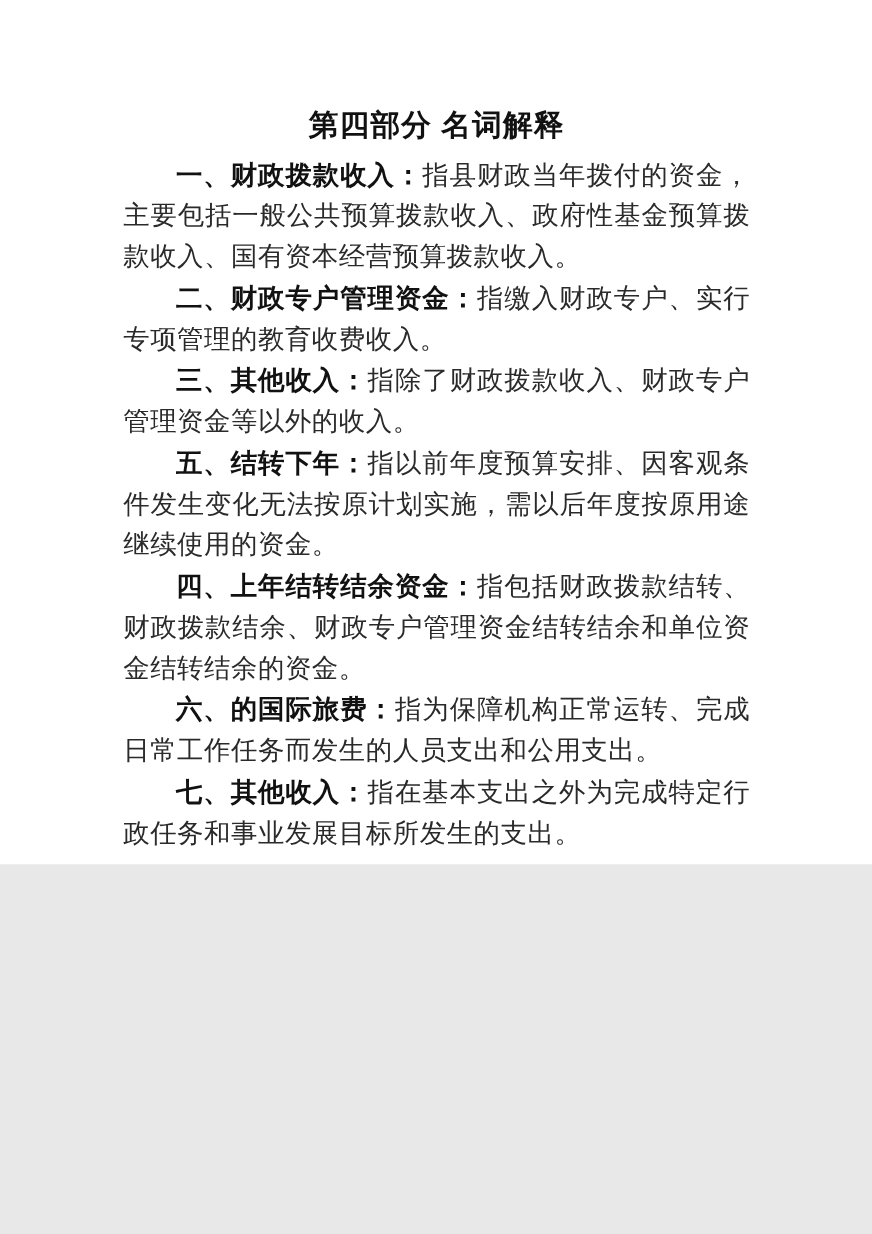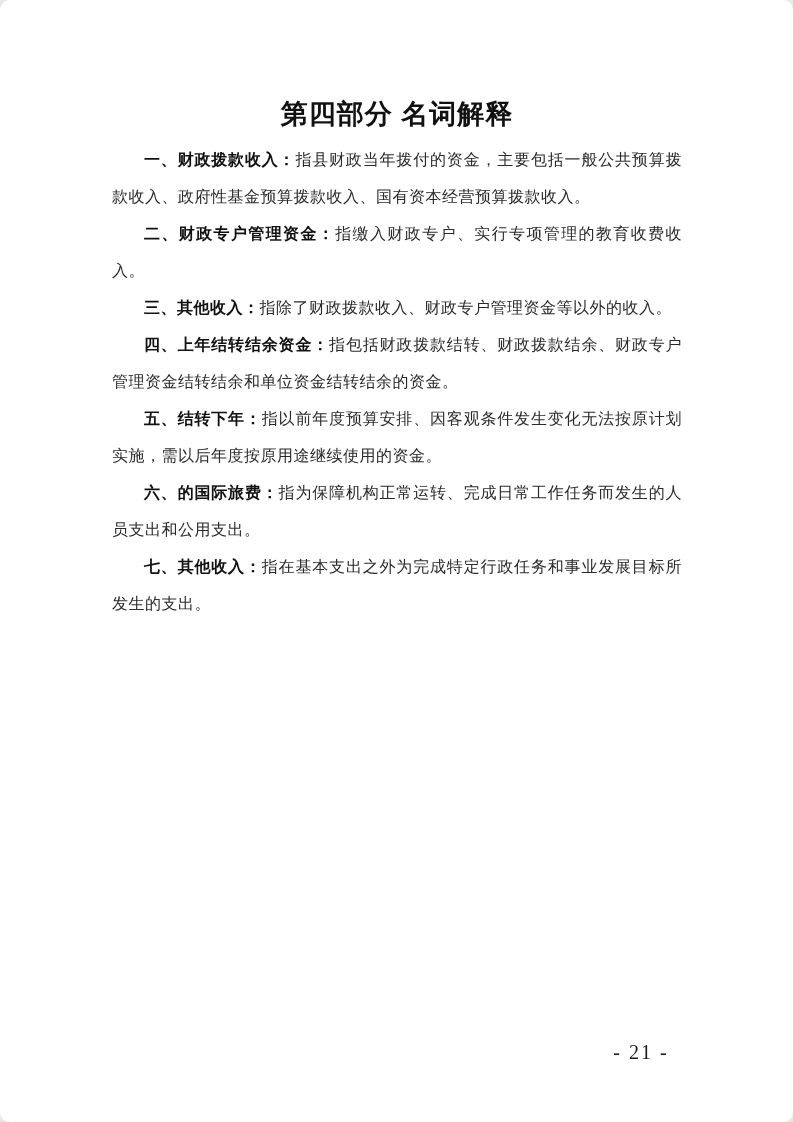--- a/index.html
+++ b/index.html
@@ -3,28 +3,27 @@
 <meta charset="utf-8">
 <style>
   html, body {
     margin: 0;
     padding: 0;
     background: #e8e8e8;
   }
   .page {
     position: relative;
     width: 793px;
-    height: 1122px;
+    height: 786px;
     margin: 0 auto;
     background: #ffffff;
     overflow: hidden;
     font-family: "Liberation Serif", serif;
     color: #1c1c1c;
     box-sizing: border-box;
-    border-radius: 10px;
   }
   .title {
     position: absolute;
     top: 94px;
     left: 112px;
     width: 570px;
     margin: 0;
     text-align: center;
     font-family: "Liberation Sans", sans-serif;
     font-size: 27px;
@@ -34,21 +33,21 @@
     color: #111111;
   }
   .content {
     position: absolute;
     top: 141px;
     left: 112px;
     width: 570px;
   }
   .para {
     margin: 0;
-    font-size: 16px;
+    font-size: 24px;
     line-height: 37px;
     text-align: justify;
     text-indent: 2em;
     letter-spacing: 0.5px;
     color: #2a2a2a;
     font-weight: 400;
   }
   .term {
     font-family: "Liberation Sans", sans-serif;
     font-weight: 700;
@@ -80,23 +79,23 @@
   <h1 class="title">第四部分 名词解释</h1>
 
   <div class="content">
 
     <p class="para"><span class="term">一、财政拨款收入：</span><span class="def">指县财政当年拨付的资金，主要包括一般公共预算拨款收入、政府性基金预算拨款收入、国有资本经营预算拨款收入。</span></p>
 
     <p class="para"><span class="term">二、财政专户管理资金：</span><span class="def">指缴入财政专户、实行专项管理的教育收费收入。</span></p>
 
     <p class="para"><span class="term">三、其他收入：</span><span class="def">指除了财政拨款收入、财政专户管理资金等以外的收入。</span></p>
 
+    <p class="para"><span class="term">五、结转下年：</span><span class="def">指以前年度预算安排、因客观条件发生变化无法按原计划实施，需以后年度按原用途继续使用的资金。</span></p>
+
     <p class="para"><span class="term">四、上年结转结余资金：</span><span class="def">指包括财政拨款结转、财政拨款结余、财政专户管理资金结转结余和单位资金结转结余的资金。</span></p>
-
-    <p class="para"><span class="term">五、结转下年：</span><span class="def">指以前年度预算安排、因客观条件发生变化无法按原计划实施，需以后年度按原用途继续使用的资金。</span></p>
 
     <p class="para"><span class="term">六、的国际旅费：</span><span class="def">指为保障机构正常运转、完成日常工作任务而发生的人员支出和公用支出。</span></p>
 
     <p class="para"><span class="term">七、其他收入：</span><span class="def">指在基本支出之外为完成特定行政任务和事业发展目标所发生的支出。</span></p>
 
 
   </div>
 
   <div class="pageno">- 21 -</div>
 

